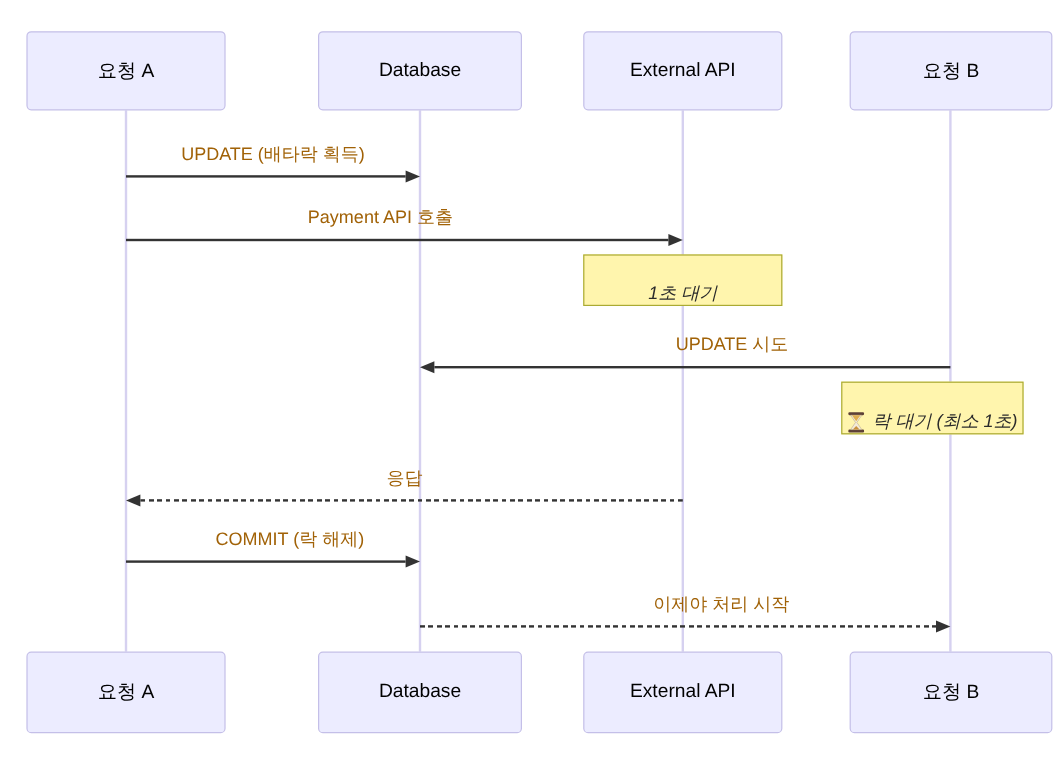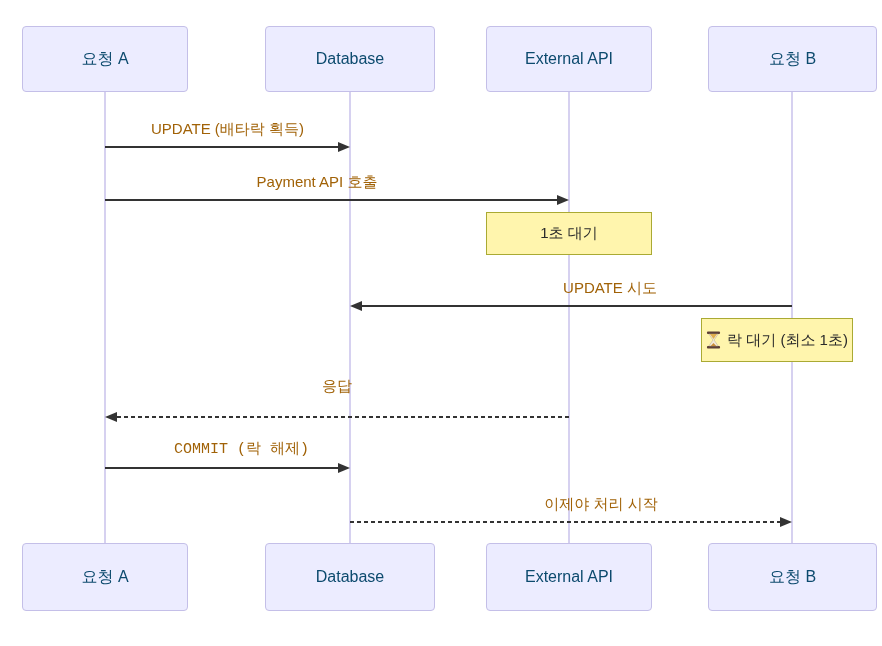--- a/index.html
+++ b/index.html
@@ -3,36 +3,36 @@
 <meta charset="utf-8">
 <style>
   html,body{margin:0;padding:0;background:#ffffff;}
   .canvas{
     position:relative;width:882px;height:646px;background:#ffffff;
     font-family:"Liberation Sans","DejaVu Sans",sans-serif;color:#333;overflow:hidden;
   }
   .actor{
     position:absolute;background:#ececff;border:1px solid #c4bfe8;border-radius:4px;
     display:flex;align-items:center;justify-content:center;
-    font-size:16px;color:#0c4a6e;box-sizing:border-box;
+    font-size:16px;color:#000000;box-sizing:border-box;
   }
   .lifeline{position:absolute;width:2px;top:92px;height:451px;background:#d6d1f0;}
   .msg-label{
     position:absolute;height:20px;line-height:20px;text-align:center;
     font-size:15px;color:#a16207;white-space:nowrap;
   }
   .line{position:absolute;height:2px;background:#333333;}
   .line.dashed{background:repeating-linear-gradient(90deg,#333 0 4px,transparent 4px 7px);}
   .arr{position:absolute;width:0;height:0;border-top:5px solid transparent;border-bottom:5px solid transparent;}
   .arr.right{border-left:12px solid #333333;}
   .arr.left{border-right:12px solid #333333;}
   .note{
     position:absolute;background:#fff5ad;border:1px solid #aaaa33;
-    display:flex;align-items:center;justify-content:center;gap:6px;
-    font-size:15px;color:#2b2b2b;box-sizing:border-box;
+    display:flex;align-items:flex-end;justify-content:center;gap:6px;
+    font-size:15px;color:#2b2b2b;box-sizing:border-box;font-style:italic;
   }
   .hourglass{width:15px;height:18px;flex:0 0 auto;}
 </style>
 </head>
 <body>
 
 <div class="canvas">
 
   <div class="lifeline" style="left:104px;"></div>
   <div class="lifeline" style="left:349px;"></div>
@@ -64,25 +64,25 @@
     <svg class="hourglass" viewBox="0 0 16 18">
       <rect x="1" y="0" width="14" height="2.6" rx="1" fill="#5d4037"></rect>
       <rect x="1" y="15.4" width="14" height="2.6" rx="1" fill="#5d4037"></rect>
       <path d="M3 2.6 H13 L8.6 9 L13 15.4 H3 L7.4 9 Z" fill="#f3ead8" stroke="#b7a887" stroke-width="0.5"></path>
       <path d="M4.2 2.6 H11.8 L8 8 Z" fill="#dfae4f"></path>
       <path d="M5 15.4 h6 l-3 -3.2 Z" fill="#c98f3d"></path>
     </svg>
     <span>락 대기 (최소 1초)</span>
   </div>
 
-  <div class="msg-label" style="left:105px;width:464px;top:376px;">응답</div>
+  <div class="msg-label" style="left:105px;width:464px;top:389px;">응답</div>
   <div class="line dashed" style="left:117px;top:416px;width:452px;"></div>
   <div class="arr left" style="left:105px;top:412px;"></div>
 
-  <div class="msg-label" style="left:105px;width:273px;top:440px;font-family:Liberation Mono, monospace;">COMMIT (락 해제)</div>
+  <div class="msg-label" style="left:105px;width:273px;top:440px;">COMMIT (락 해제)</div>
   <div class="line" style="left:105px;top:467px;width:233px;"></div>
   <div class="arr right" style="left:338px;top:463px;"></div>
 
   <div class="msg-label" style="left:350px;width:502px;top:494px;">이제야 처리 시작</div>
   <div class="line dashed" style="left:350px;top:521px;width:430px;"></div>
   <div class="arr right" style="left:780px;top:517px;"></div>
 
   <div class="actor" style="left:22px;top:543px;width:166px;height:68px;">요청 A</div>
   <div class="actor" style="left:265px;top:543px;width:170px;height:68px;">Database</div>
   <div class="actor" style="left:486px;top:543px;width:166px;height:68px;">External API</div>

